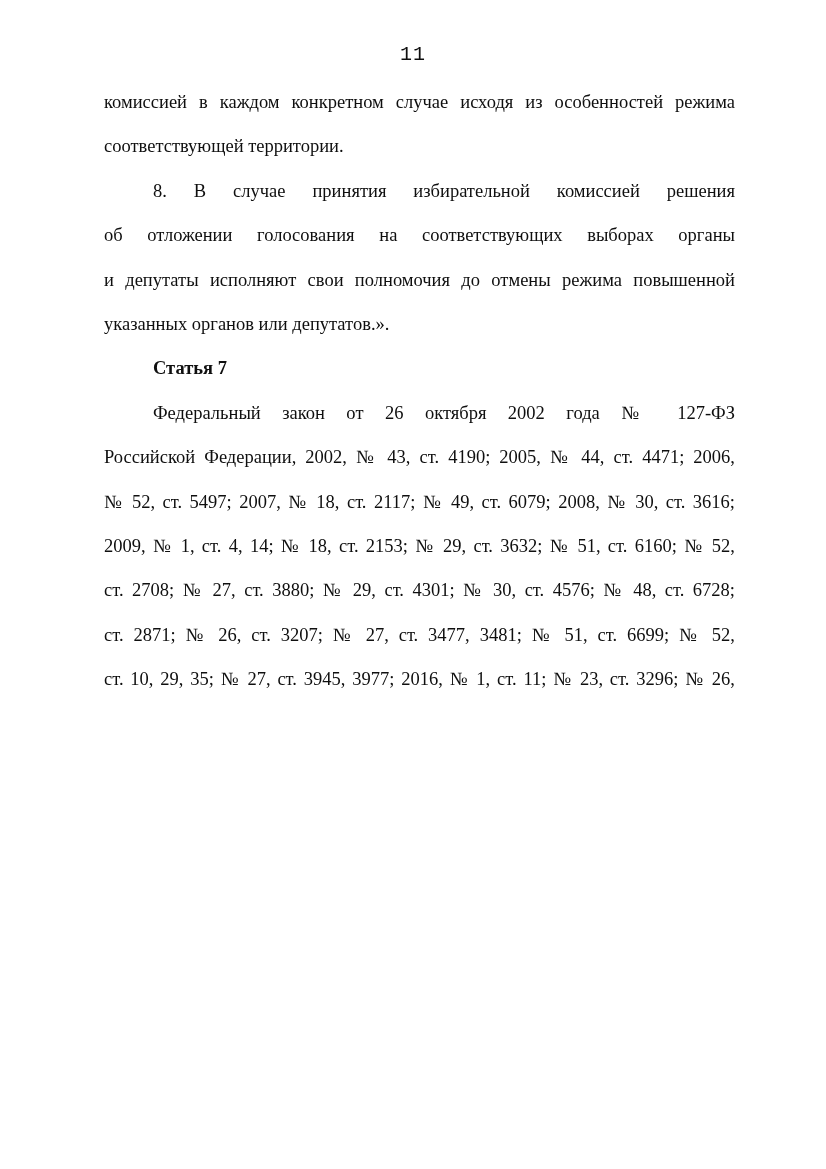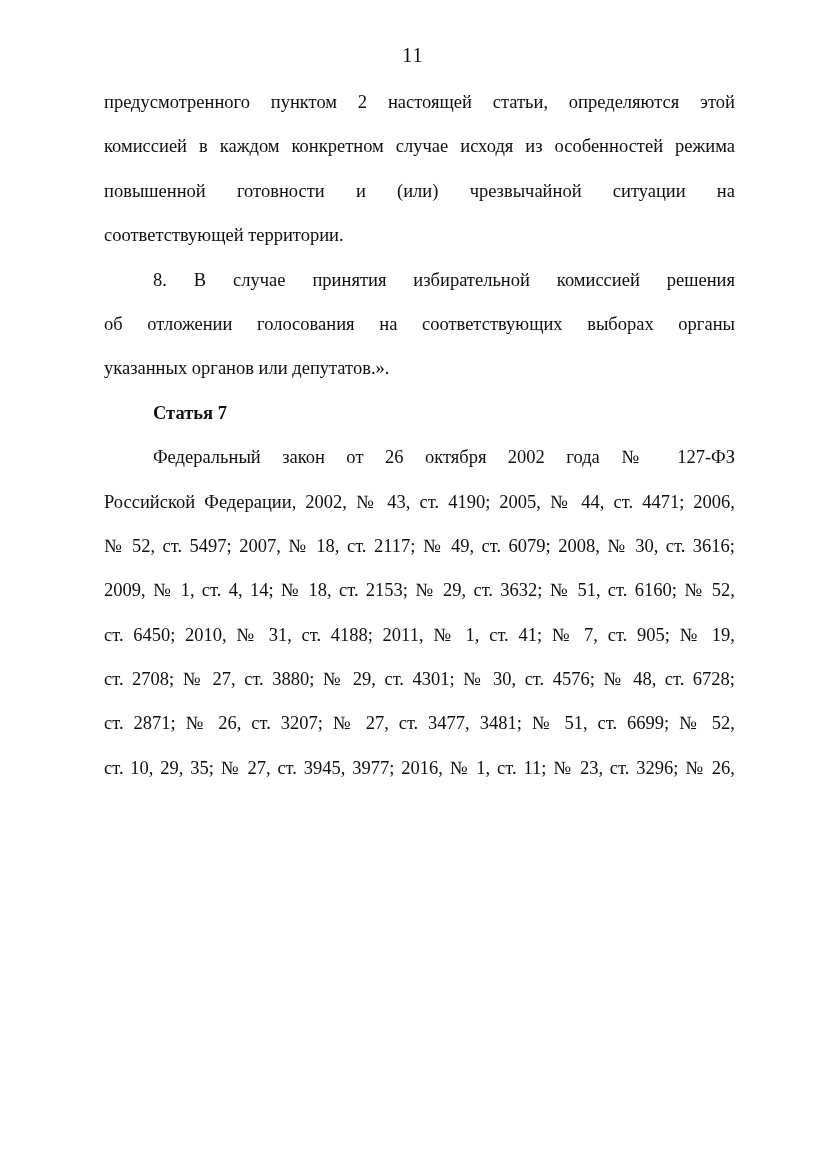--- a/index.html
+++ b/index.html
@@ -18,20 +18,21 @@
   }
   .page-number {
     position: absolute;
     top: 42px;
     left: 0;
     width: 826px;
     text-align: center;
     font-size: 20px;
     line-height: 26px;
     letter-spacing: 1px;
+    font-family: Liberation Mono, monospace;
   }
   .content {
     position: absolute;
     left: 104px;
     top: 80px;
     width: 631px;
     font-size: 18.5px;
   }
   .line {
     height: 44.4px;
@@ -60,39 +61,37 @@
 </head>
 <body>
 
 <div class="page">
 
   <div class="page-number">11</div>
 
   <div class="content">
 
     <div>
-      <div class="line just">предусмотренного пунктом 2 настоящей статьи, определяются этой</div>
       <div class="line just">комиссией в каждом конкретном случае исходя из особенностей режима</div>
-      <div class="line just">повышенной готовности и (или) чрезвычайной ситуации на</div>
       <div class="line flush">соответствующей территории.</div>
     </div>
 
     <div>
       <div class="line just indent">8. В случае принятия избирательной комиссией решения</div>
       <div class="line just">об отложении голосования на соответствующих выборах органы</div>
+      <div class="line just">и депутаты исполняют свои полномочия до отмены режима повышенной</div>
       <div class="line flush">указанных органов или депутатов.».</div>
     </div>
 
     <div class="line flush indent heading">Статья 7</div>
 
     <div>
       <div class="line just indent">Федеральный закон от 26 октября 2002 года № 127-ФЗ</div>
       <div class="line just">Российской Федерации, 2002, № 43, ст. 4190; 2005, № 44, ст. 4471; 2006,</div>
       <div class="line just">№ 52, ст. 5497; 2007, № 18, ст. 2117; № 49, ст. 6079; 2008, № 30, ст. 3616;</div>
       <div class="line just">2009, № 1, ст. 4, 14; № 18, ст. 2153; № 29, ст. 3632; № 51, ст. 6160; № 52,</div>
-      <div class="line just">ст. 6450; 2010, № 31, ст. 4188; 2011, № 1, ст. 41; № 7, ст. 905; № 19,</div>
       <div class="line just">ст. 2708; № 27, ст. 3880; № 29, ст. 4301; № 30, ст. 4576; № 48, ст. 6728;</div>
       <div class="line just">ст. 2871; № 26, ст. 3207; № 27, ст. 3477, 3481; № 51, ст. 6699; № 52,</div>
       <div class="line just">ст. 10, 29, 35; № 27, ст. 3945, 3977; 2016, № 1, ст. 11; № 23, ст. 3296; № 26,</div>
     </div>
 
   </div>
 </div>
 
 </body></html>

